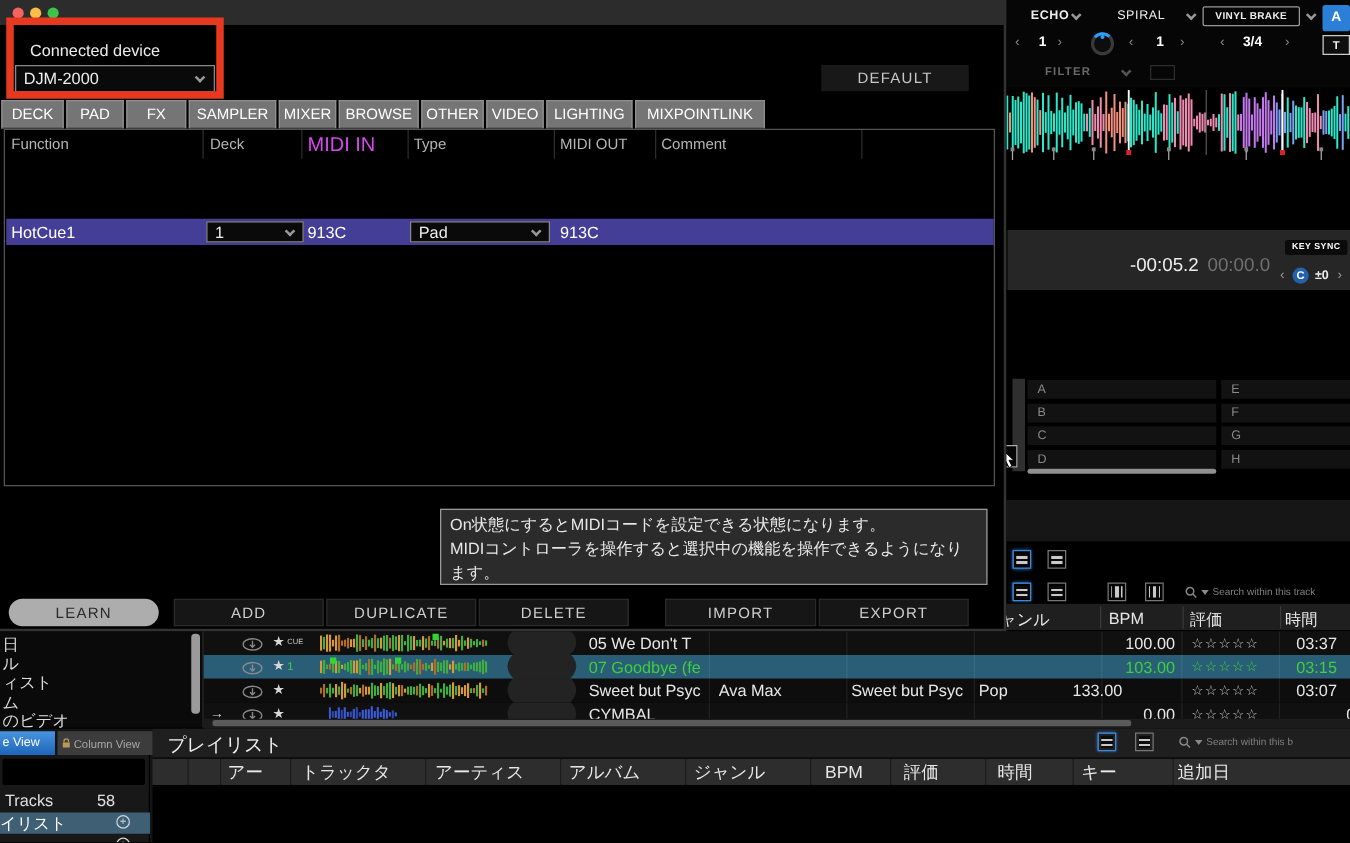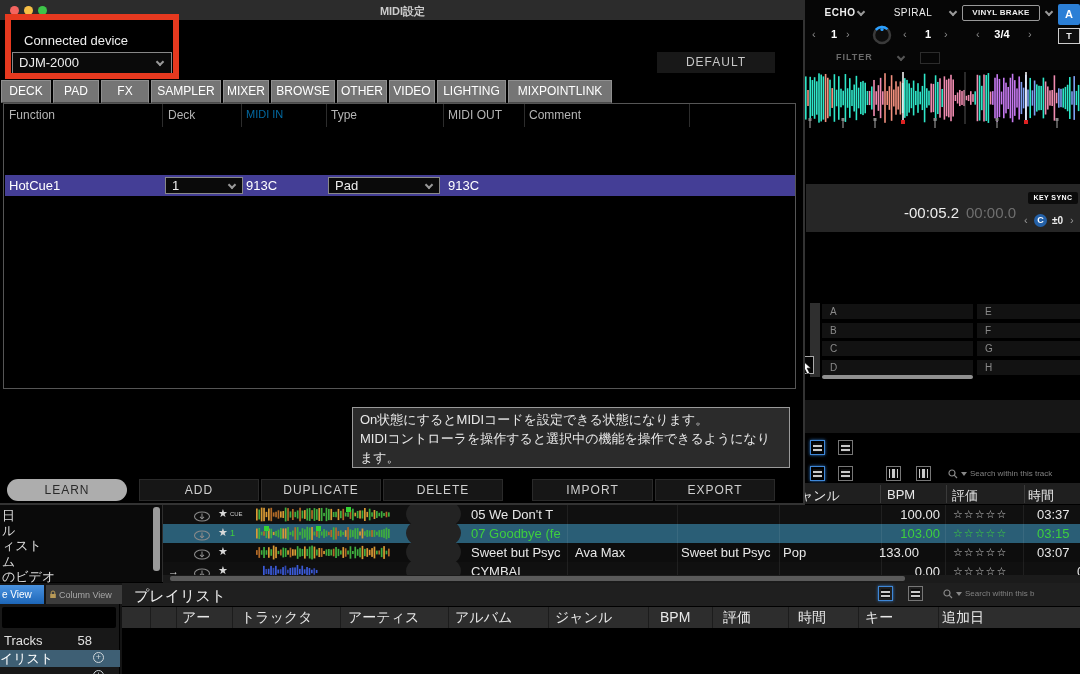--- a/index.html
+++ b/index.html
@@ -477,21 +477,21 @@
         <rect x="124.8" y="3.870302971617093" width="1.7" height="9.259394056765814" fill="#3fae3f"></rect>
         <rect x="127.19999999999999" y="2.1148139851047745" width="1.7" height="12.770372029790451" fill="#d99a35"></rect>
         <rect x="129.6" y="6.664201245072036" width="1.7" height="3.6715975098559284" fill="#3fae3f"></rect>
         <rect x="132" y="4.624743753746699" width="1.7" height="7.750512492506601" fill="#b36b28"></rect>
       </svg>
       <div style="position: absolute; left: 243px; top: -8px; width: 55px; height: 34px; border-radius: 50%; background: rgb(35, 35, 35);"></div>
       <div style="position: absolute; left: 308px; top: 2px; width: 97px; overflow: hidden; font-size: 13px; white-space: nowrap; color: rgb(232, 232, 232);">Sweet but Psyc</div>
       <div style="position: absolute; left: 412px; top: 2px; width: 100px; overflow: hidden; font-size: 13px; white-space: nowrap; color: rgb(232, 232, 232);">Ava Max</div>
       <div style="position: absolute; left: 518px; top: 2px; width: 96px; overflow: hidden; font-size: 13px; white-space: nowrap; color: rgb(232, 232, 232);">Sweet but Psyc</div>
       <div style="position: absolute; left: 620px; top: 2px; width: 94px; overflow: hidden; font-size: 13px; white-space: nowrap; color: rgb(232, 232, 232);">Pop</div>
-      <div style="position: absolute; left: 695px; top: 2px; width: 82px; text-align: center; font-size: 13px; color: rgb(232, 232, 232);">133.00</div>
+      <div style="position: absolute; left: 695px; top: 2px; width: 82px; text-align: left; font-size: 13px; color: rgb(232, 232, 232);">133.00</div>
       <div style="position: absolute; left: 790px; top: 3px; font-size: 11px; letter-spacing: 1px; color: rgb(192, 192, 192);">☆☆☆☆☆</div>
       <div style="position: absolute; left: 874px; top: 2px; font-size: 13px; color: rgb(232, 232, 232);">03:07</div>
     </div>
     <div style="position: absolute; left: 163px; top: 562px; width: 917px; height: 19px; background: rgb(16, 16, 16); overflow: hidden;">
       <div style="position: absolute; left: 404px; top: 0px; width: 1px; height: 19px; background: rgba(255, 255, 255, 0.07);"></div>
       <div style="position: absolute; left: 514px; top: 0px; width: 1px; height: 19px; background: rgba(255, 255, 255, 0.07);"></div>
       <div style="position: absolute; left: 616px; top: 0px; width: 1px; height: 19px; background: rgba(255, 255, 255, 0.07);"></div>
       <div style="position: absolute; left: 718px; top: 0px; width: 1px; height: 19px; background: rgba(255, 255, 255, 0.07);"></div>
       <div style="position: absolute; left: 782px; top: 0px; width: 1px; height: 19px; background: rgba(255, 255, 255, 0.07);"></div>
       <div style="position: absolute; left: 860px; top: 0px; width: 1px; height: 19px; background: rgba(255, 255, 255, 0.07);"></div>
@@ -586,39 +586,38 @@
     <div style="position: absolute; left: 4px; top: 633px; color: rgb(224, 224, 224); font-size: 13px;">Tracks</div>
     <div style="position: absolute; left: 68px; top: 633px; width: 24px; text-align: right; color: rgb(224, 224, 224); font-size: 13px;">58</div>
     <div style="position: absolute; left: 0px; top: 650px; width: 120px; height: 17px; background: rgb(62, 95, 116); color: rgb(255, 255, 255); font-size: 13px; line-height: 17px;">イリスト</div>
     <div class="plus" style="position: absolute; left: 93px; top: 652px;">+</div>
     <div class="plus" style="position: absolute; left: 93px; top: 670px;">+</div>
     <div style="position: absolute; left: 0px; top: 0px; width: 805px; height: 505px; background: rgb(0, 0, 0); border-right: 2px solid rgb(51, 51, 51); border-bottom: 2px solid rgb(51, 51, 51); z-index: 10;">
       <div style="position: absolute; left: 0px; top: 0px; width: 805px; height: 20px; background: rgb(44, 44, 44);"></div>
       <div style="position: absolute; left: 10px; top: 6px; width: 9px; height: 9px; border-radius: 50%; background: rgb(244, 100, 95);"></div>
       <div style="position: absolute; left: 24px; top: 6px; width: 9px; height: 9px; border-radius: 50%; background: rgb(247, 191, 69);"></div>
       <div style="position: absolute; left: 38px; top: 6px; width: 9px; height: 9px; border-radius: 50%; background: rgb(62, 197, 73);"></div>
-      <div style="position: absolute; left: 0px; top: 4px; width: 805px; text-align: center; color: rgb(204, 204, 204); font-size: 11px; font-weight: bold;">MIDI設定</div>
       <div style="position: absolute; left: 24px; top: 33px; color: rgb(238, 238, 238); font-size: 13px;">Connected device</div>
       <div class="dd" style="position: absolute; left: 12px; top: 52px; width: 160px; height: 22px;"><span>DJM-2000</span><div class="chev" style="position: absolute; right: 8px; top: 6px;"></div></div>
       <div style="position: absolute; left: 5px; top: 14px; width: 174px; height: 65px; border: 6px solid rgb(230, 57, 31); z-index: 5;"></div>
       <div style="position: absolute; left: 657px; top: 52px; width: 118px; height: 21px; background: rgb(24, 24, 24); color: rgb(200, 200, 200); font-size: 12px; letter-spacing: 1px; text-align: center; line-height: 21px;">DEFAULT</div>
       <div style="position: absolute; left: 1px; top: 80px; width: 50px; height: 23px; background: rgb(117, 117, 117); border-width: 1px; border-style: solid; border-color: rgb(143, 143, 143) rgb(143, 143, 143) rgb(74, 74, 74); border-image: initial; color: rgb(255, 255, 255); font-size: 12px; text-align: center; line-height: 21px; overflow: hidden;">DECK</div>
       <div style="position: absolute; left: 53px; top: 80px; width: 46px; height: 23px; background: rgb(117, 117, 117); border-width: 1px; border-style: solid; border-color: rgb(143, 143, 143) rgb(143, 143, 143) rgb(74, 74, 74); border-image: initial; color: rgb(255, 255, 255); font-size: 12px; text-align: center; line-height: 21px; overflow: hidden;">PAD</div>
       <div style="position: absolute; left: 101px; top: 80px; width: 48px; height: 23px; background: rgb(117, 117, 117); border-width: 1px; border-style: solid; border-color: rgb(143, 143, 143) rgb(143, 143, 143) rgb(74, 74, 74); border-image: initial; color: rgb(255, 255, 255); font-size: 12px; text-align: center; line-height: 21px; overflow: hidden;">FX</div>
       <div style="position: absolute; left: 151px; top: 80px; width: 70px; height: 23px; background: rgb(117, 117, 117); border-width: 1px; border-style: solid; border-color: rgb(143, 143, 143) rgb(143, 143, 143) rgb(74, 74, 74); border-image: initial; color: rgb(255, 255, 255); font-size: 12px; text-align: center; line-height: 21px; overflow: hidden;">SAMPLER</div>
       <div style="position: absolute; left: 223px; top: 80px; width: 46px; height: 23px; background: rgb(117, 117, 117); border-width: 1px; border-style: solid; border-color: rgb(143, 143, 143) rgb(143, 143, 143) rgb(74, 74, 74); border-image: initial; color: rgb(255, 255, 255); font-size: 12px; text-align: center; line-height: 21px; overflow: hidden;">MIXER</div>
       <div style="position: absolute; left: 271px; top: 80px; width: 64px; height: 23px; background: rgb(117, 117, 117); border-width: 1px; border-style: solid; border-color: rgb(143, 143, 143) rgb(143, 143, 143) rgb(74, 74, 74); border-image: initial; color: rgb(255, 255, 255); font-size: 12px; text-align: center; line-height: 21px; overflow: hidden;">BROWSE</div>
       <div style="position: absolute; left: 337px; top: 80px; width: 50px; height: 23px; background: rgb(117, 117, 117); border-width: 1px; border-style: solid; border-color: rgb(143, 143, 143) rgb(143, 143, 143) rgb(74, 74, 74); border-image: initial; color: rgb(255, 255, 255); font-size: 12px; text-align: center; line-height: 21px; overflow: hidden;">OTHER</div>
       <div style="position: absolute; left: 389px; top: 80px; width: 46px; height: 23px; background: rgb(117, 117, 117); border-width: 1px; border-style: solid; border-color: rgb(143, 143, 143) rgb(143, 143, 143) rgb(74, 74, 74); border-image: initial; color: rgb(255, 255, 255); font-size: 12px; text-align: center; line-height: 21px; overflow: hidden;">VIDEO</div>
       <div style="position: absolute; left: 437px; top: 80px; width: 69px; height: 23px; background: rgb(117, 117, 117); border-width: 1px; border-style: solid; border-color: rgb(143, 143, 143) rgb(143, 143, 143) rgb(74, 74, 74); border-image: initial; color: rgb(255, 255, 255); font-size: 12px; text-align: center; line-height: 21px; overflow: hidden;">LIGHTING</div>
       <div style="position: absolute; left: 508px; top: 80px; width: 104px; height: 23px; background: rgb(117, 117, 117); border-width: 1px; border-style: solid; border-color: rgb(143, 143, 143) rgb(143, 143, 143) rgb(74, 74, 74); border-image: initial; color: rgb(255, 255, 255); font-size: 12px; text-align: center; line-height: 21px; overflow: hidden;">MIXPOINTLINK</div>
       <div style="position: absolute; left: 3px; top: 103px; width: 793px; height: 286px; border: 1px solid rgb(85, 85, 85); background: rgb(0, 0, 0);">
         <div style="position: absolute; left: 5px; top: 4px; color: rgb(181, 181, 181); font-size: 12px;">Function</div>
         <div style="position: absolute; left: 164px; top: 4px; color: rgb(181, 181, 181); font-size: 12px;">Deck</div>
-        <div style="position: absolute; left: 242px; top: 4px; color: #0369a1; font-size: 11px;">MIDI IN</div>
+        <div style="position: absolute; left: 242px; top: 4px; color: #d946ef; font-size: 16px;">MIDI IN</div>
         <div style="position: absolute; left: 327px; top: 4px; color: rgb(181, 181, 181); font-size: 12px;">Type</div>
         <div style="position: absolute; left: 444px; top: 4px; color: rgb(181, 181, 181); font-size: 12px;">MIDI OUT</div>
         <div style="position: absolute; left: 525px; top: 4px; color: rgb(181, 181, 181); font-size: 12px;">Comment</div>
         <div style="position: absolute; left: 158px; top: 0px; width: 1px; height: 23px; background: rgb(44, 44, 44);"></div>
         <div style="position: absolute; left: 237px; top: 0px; width: 1px; height: 23px; background: rgb(44, 44, 44);"></div>
         <div style="position: absolute; left: 322px; top: 0px; width: 1px; height: 23px; background: rgb(44, 44, 44);"></div>
         <div style="position: absolute; left: 439px; top: 0px; width: 1px; height: 23px; background: rgb(44, 44, 44);"></div>
         <div style="position: absolute; left: 520px; top: 0px; width: 1px; height: 23px; background: rgb(44, 44, 44);"></div>
         <div style="position: absolute; left: 685px; top: 0px; width: 1px; height: 23px; background: rgb(44, 44, 44);"></div>
         <div style="position: absolute; left: 1px; top: 23px; width: 790px; height: 21px; background: rgb(68, 62, 150); margin-top: 48px;">

